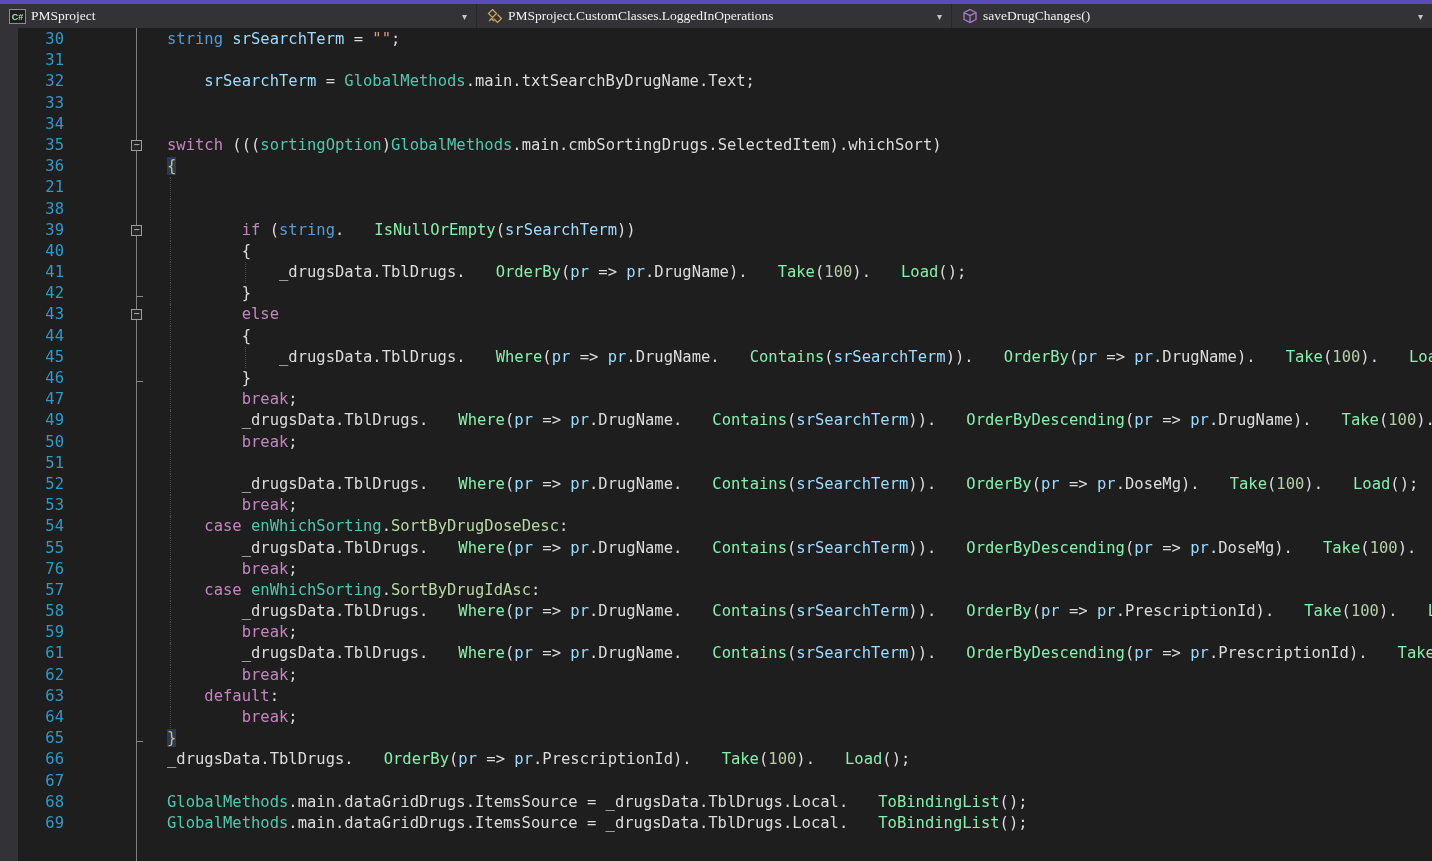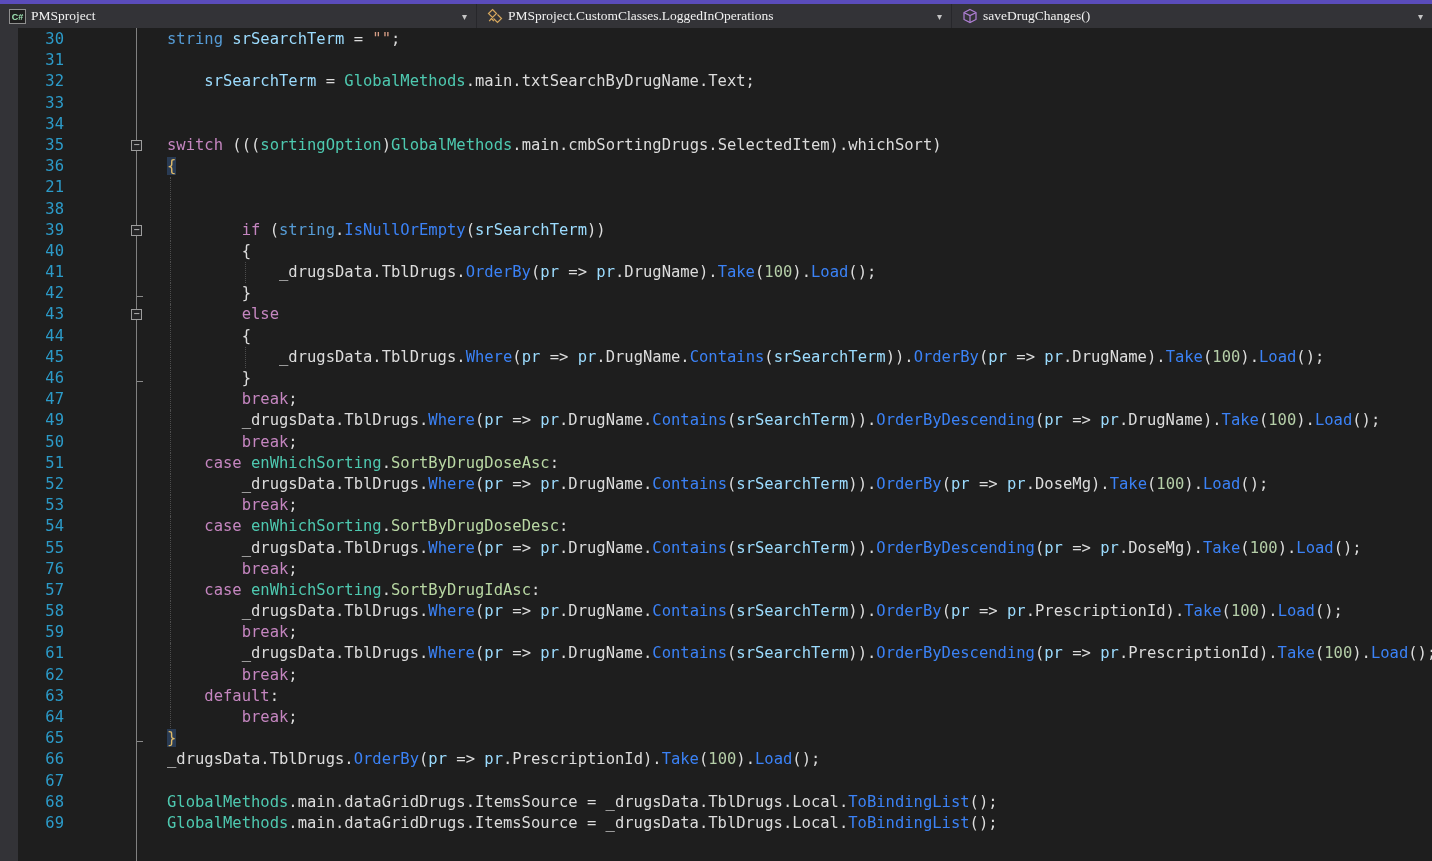--- a/index.html
+++ b/index.html
@@ -21,21 +21,21 @@
   .lnum{position:absolute;left:18px;width:46px;text-align:right;color:#2c9bc9;}
   .code{position:absolute;left:167px;top:0;white-space:pre;color:#dcdcdc;}
   .guide{position:absolute;top:0;bottom:0;width:0;border-left:1px dotted #4d4d4d;}
   .foldbox{position:absolute;left:131px;top:5px;width:9px;height:9px;border:1px solid #9d9d9d;background:#252526;
     color:#c8c8c8;font:10px/8px "DejaVu Sans Mono",monospace;text-align:center;z-index:2;cursor:pointer;}
   .foldtick{position:absolute;left:137px;top:13px;width:6px;height:1px;background:#8a8a8a;}
   .tk-k{color:#c586c0;} 
   .tk-b{color:#569cd6;} 
   .tk-t{color:#4ec9b0;} 
   .tk-e{color:#b8d7a3;} 
-  .tk-m{color:#3b82f6;} 
+  .tk-m{color:#86efac;margin-left:30px;} 
   .tk-v{color:#9cdcfe;} 
   .tk-n{color:#b5cea8;} 
   .tk-s{color:#d69d85;} 
   .tk-p{color:#dcdcdc;} 
   .tk-g{color:#deb968;background:rgba(56,95,150,0.45);} 
 </style>
 </head>
 <body>
 
 <div id="accent-strip"></div>
@@ -169,21 +169,20 @@
         <span class="code">        <span class="tk-p">_drugsData.TblDrugs.</span><span class="tk-m">Where</span><span class="tk-p">(</span><span class="tk-v">pr</span><span class="tk-p"> =&gt; </span><span class="tk-v">pr</span><span class="tk-p">.DrugName.</span><span class="tk-m">Contains</span><span class="tk-p">(</span><span class="tk-v">srSearchTerm</span><span class="tk-p">)).</span><span class="tk-m">OrderByDescending</span><span class="tk-p">(</span><span class="tk-v">pr</span><span class="tk-p"> =&gt; </span><span class="tk-v">pr</span><span class="tk-p">.DrugName).</span><span class="tk-m">Take</span><span class="tk-p">(</span><span class="tk-n">100</span><span class="tk-p">).</span><span class="tk-m">Load</span><span class="tk-p">();</span></span>
       </div>
       <div class="row">
         <span class="lnum">50</span>
         <span class="guide" style="left: 170px;"></span>
         <span class="code">        <span class="tk-k">break</span><span class="tk-p">;</span></span>
       </div>
       <div class="row">
         <span class="lnum">51</span>
         <span class="guide" style="left: 170px;"></span>
-        <span class="code">    <span class="tk-k">case</span><span class="tk-p"> </span><span class="tk-t">enWhichSorting</span><span class="tk-p">.</span><span class="tk-e">SortByDrugDoseAsc</span><span class="tk-p">:</span></span>
       </div>
       <div class="row">
         <span class="lnum">52</span>
         <span class="guide" style="left: 170px;"></span>
         <span class="code">        <span class="tk-p">_drugsData.TblDrugs.</span><span class="tk-m">Where</span><span class="tk-p">(</span><span class="tk-v">pr</span><span class="tk-p"> =&gt; </span><span class="tk-v">pr</span><span class="tk-p">.DrugName.</span><span class="tk-m">Contains</span><span class="tk-p">(</span><span class="tk-v">srSearchTerm</span><span class="tk-p">)).</span><span class="tk-m">OrderBy</span><span class="tk-p">(</span><span class="tk-v">pr</span><span class="tk-p"> =&gt; </span><span class="tk-v">pr</span><span class="tk-p">.DoseMg).</span><span class="tk-m">Take</span><span class="tk-p">(</span><span class="tk-n">100</span><span class="tk-p">).</span><span class="tk-m">Load</span><span class="tk-p">();</span></span>
       </div>
       <div class="row">
         <span class="lnum">53</span>
         <span class="guide" style="left: 170px;"></span>
         <span class="code">        <span class="tk-k">break</span><span class="tk-p">;</span></span>

